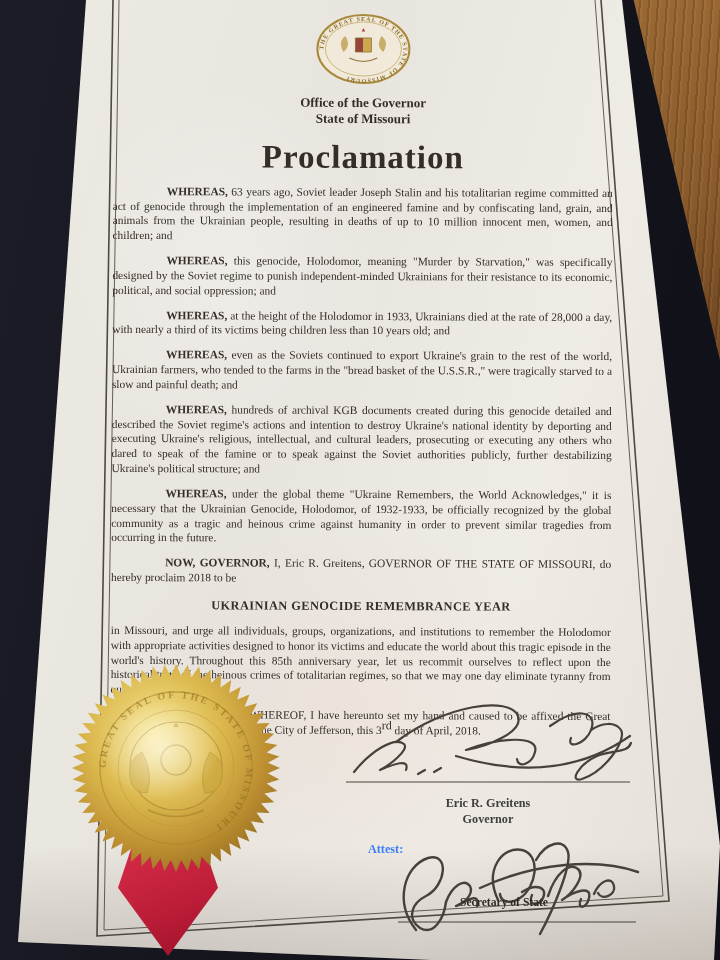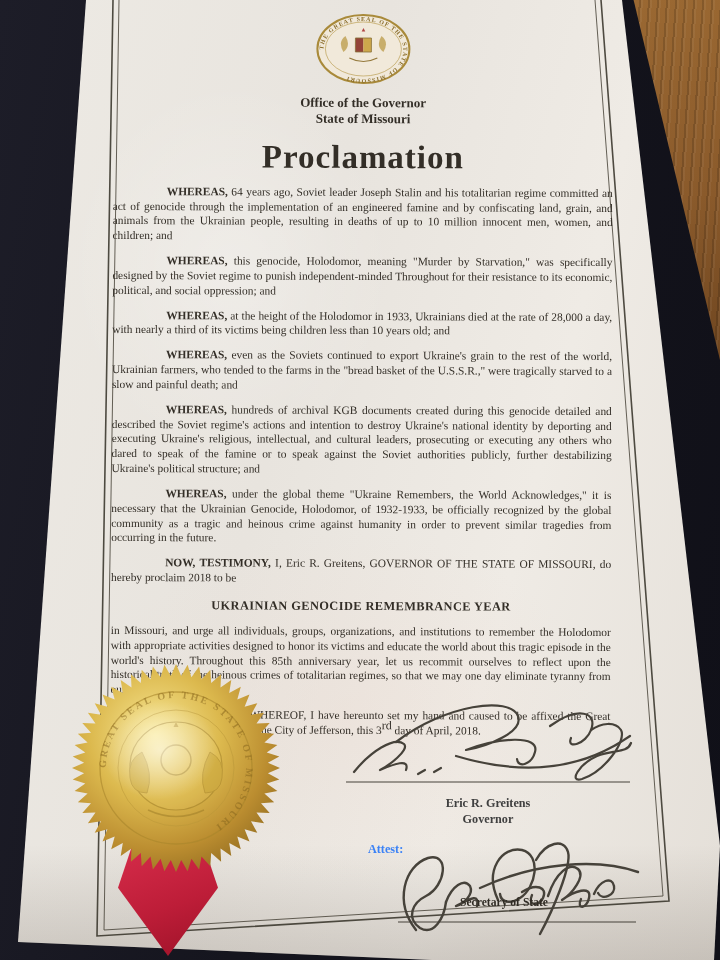--- a/index.html
+++ b/index.html
@@ -96,27 +96,27 @@
       <path d="M70,42 q6,-10 -2,-16 q-6,10 2,16 z" fill="#b08c2c" opacity="0.7"></path>
       <path d="M36,48 q14,7 28,0" fill="none" stroke="#8a6d2a" stroke-width="1.2"></path>
       <path d="M50,18 l1.8,3.6 -3.6,0 z" fill="#a33"></path>
     </g>
   </svg>
 
   <p class="office-line first">Office of the Governor</p>
   <p class="office-line">State of Missouri</p>
   <h1 class="doc-title">Proclamation</h1>
 
-  <p class="body-par"><b class="lead">WHEREAS,</b> <span>64 years ago, Soviet leader Joseph Stalin and his totalitarian regime committed an act of genocide through the implementation of an engineered famine and by confiscating land, grain, and animals from the Ukrainian people, resulting in deaths of up to 10 million innocent men, women, and children; and</span></p>
-  <p class="body-par"><b class="lead">WHEREAS,</b> <span>this genocide, Holodomor, meaning "Murder by Starvation," was specifically designed by the Soviet regime to punish independent-minded Throughout for their resistance to its economic, political, and social oppression; and</span></p>
+  <p class="body-par"><b class="lead">WHEREAS,</b> <span>63 years ago, Soviet leader Joseph Stalin and his totalitarian regime committed an act of genocide through the implementation of an engineered famine and by confiscating land, grain, and animals from the Ukrainian people, resulting in deaths of up to 10 million innocent men, women, and children; and</span></p>
+  <p class="body-par"><b class="lead">WHEREAS,</b> <span>this genocide, Holodomor, meaning "Murder by Starvation," was specifically designed by the Soviet regime to punish independent-minded Ukrainians for their resistance to its economic, political, and social oppression; and</span></p>
   <p class="body-par"><b class="lead">WHEREAS,</b> <span>at the height of the Holodomor in 1933, Ukrainians died at the rate of 28,000 a day, with nearly a third of its victims being children less than 10 years old; and</span></p>
   <p class="body-par"><b class="lead">WHEREAS,</b> <span>even as the Soviets continued to export Ukraine's grain to the rest of the world, Ukrainian farmers, who tended to the farms in the "bread basket of the U.S.S.R.," were tragically starved to a slow and painful death; and</span></p>
   <p class="body-par"><b class="lead">WHEREAS,</b> <span>hundreds of archival KGB documents created during this genocide detailed and described the Soviet regime's actions and intention to destroy Ukraine's national identity by deporting and executing Ukraine's religious, intellectual, and cultural leaders, prosecuting or executing any others who dared to speak of the famine or to speak against the Soviet authorities publicly, further destabilizing Ukraine's political structure; and</span></p>
   <p class="body-par"><b class="lead">WHEREAS,</b> <span>under the global theme "Ukraine Remembers, the World Acknowledges," it is necessary that the Ukrainian Genocide, Holodomor, of 1932-1933, be officially recognized by the global community as a tragic and heinous crime against humanity in order to prevent similar tragedies from occurring in the future.</span></p>
-  <p class="body-par"><b class="lead">NOW, TESTIMONY,</b> <span>I, Eric R. Greitens, GOVERNOR OF THE STATE OF MISSOURI, do hereby proclaim 2018 to be</span></p>
+  <p class="body-par"><b class="lead">NOW, GOVERNOR,</b> <span>I, Eric R. Greitens, GOVERNOR OF THE STATE OF MISSOURI, do hereby proclaim 2018 to be</span></p>
 
   <p class="year-heading">UKRAINIAN GENOCIDE REMEMBRANCE YEAR</p>
 
   <p class="body-par no-indent">in Missouri, and urge all individuals, groups, organizations, and institutions to remember the Holodomor with appropriate activities designed to honor its victims and educate the world about this tragic episode in the world's history.  Throughout this 85th anniversary year, let us recommit ourselves to reflect upon the historical truth of the heinous crimes of totalitarian regimes, so that we may one day eliminate tyranny from our world.</p>
 
   <p class="body-par"><span>IN TESTIMONY WHEREOF, I have hereunto set my hand and caused to be affixed the Great Seal of the State of Missouri, in the City of Jefferson, this 3</span><sup>rd</sup><span> day of April, 2018.</span></p>
 </div>
 
 <div class="sig-governor">
   <svg width="300" height="96" viewBox="0 0 300 96">

